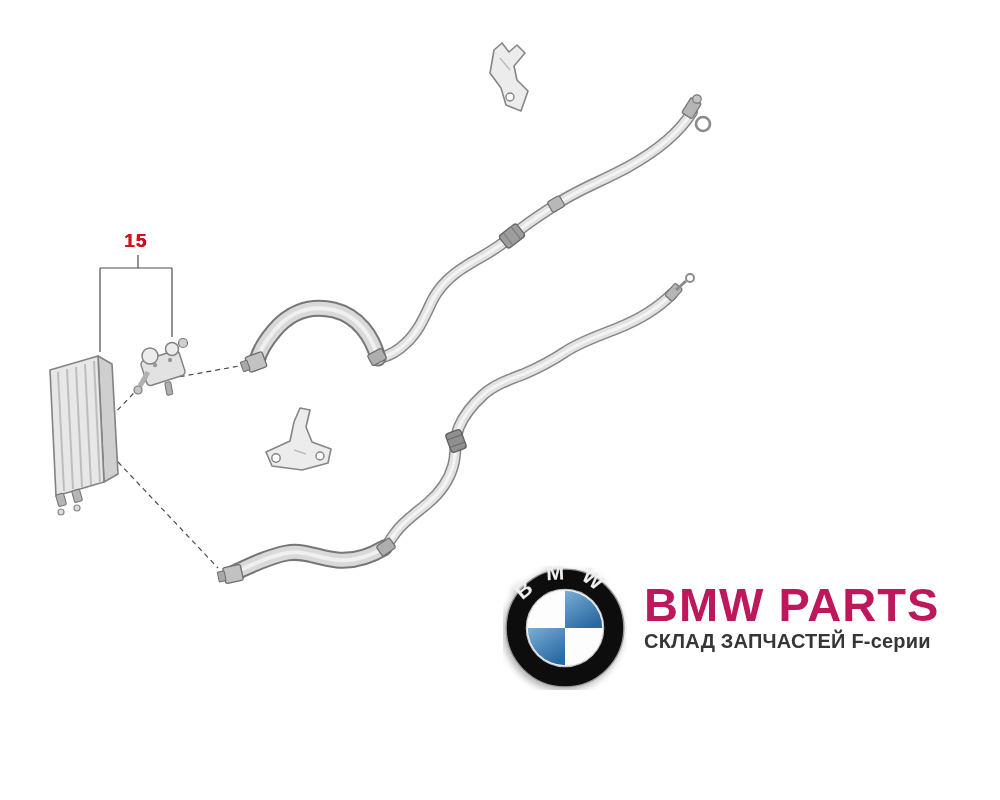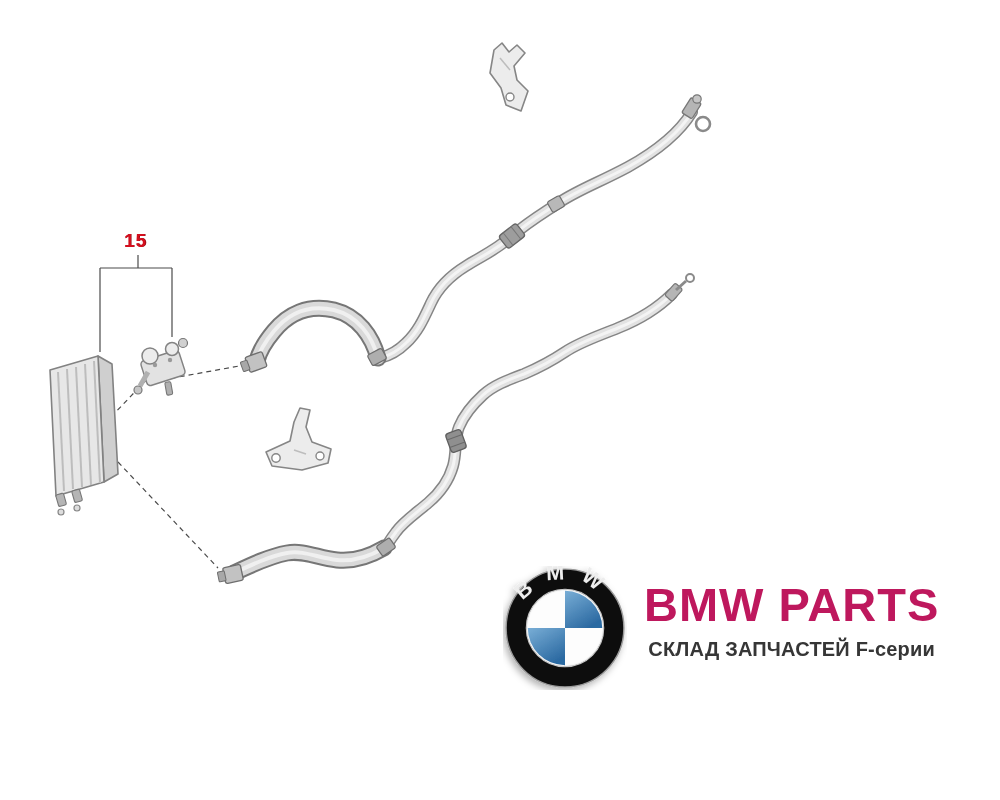--- a/index.html
+++ b/index.html
@@ -19,21 +19,21 @@
   .lead{stroke:#4a4a4a;stroke-width:1.2;fill:none;}
   .leadDash{stroke:#4a4a4a;stroke-width:1.2;fill:none;stroke-dasharray:5 4;}
 
   .part-label{position:absolute;left:124px;top:230px;color:#d40f1e;font-size:19px;
               font-weight:bold;letter-spacing:1px;text-shadow:0.6px 0 #8e0d16;}
 
   .logo{position:absolute;left:503px;top:566px;width:124px;height:124px;}
 
   .brand{position:absolute;left:644px;top:580px;}
   .brand-title{font-size:47px;font-weight:bold;color:#be185d;letter-spacing:1px;line-height:1.05;}
-  .brand-subtitle{margin-top:9px;font-size:20px;font-weight:bold;color:#363636;letter-spacing:0.2px;text-align:center;}
+  .brand-subtitle{margin-top:1px;font-size:20px;font-weight:bold;color:#363636;letter-spacing:0.2px;}
 </style>
 </head>
 <body>
 
 <div class="page">
 
   <svg class="diagram" viewBox="0 0 1000 800">
     <defs>
       <path id="pA1" d="M692,112 C678,135 655,152 628,167 C600,182 578,190 560,202 C542,214 528,222 512,236 C496,250 482,256 466,266 C448,277 438,288 431,303 C424,318 418,332 406,343 C398,351 388,356 380,358"></path>
       <path id="pE1" d="M378,358 C372,336 358,316 334,310 C308,304 288,314 274,331 C264,343 259,352 257,361"></path>

